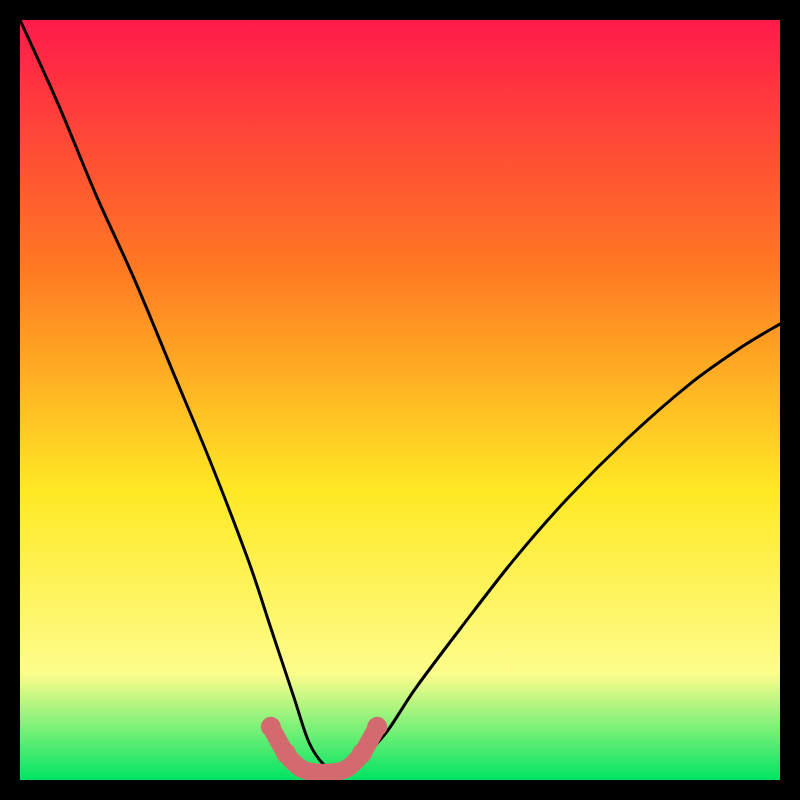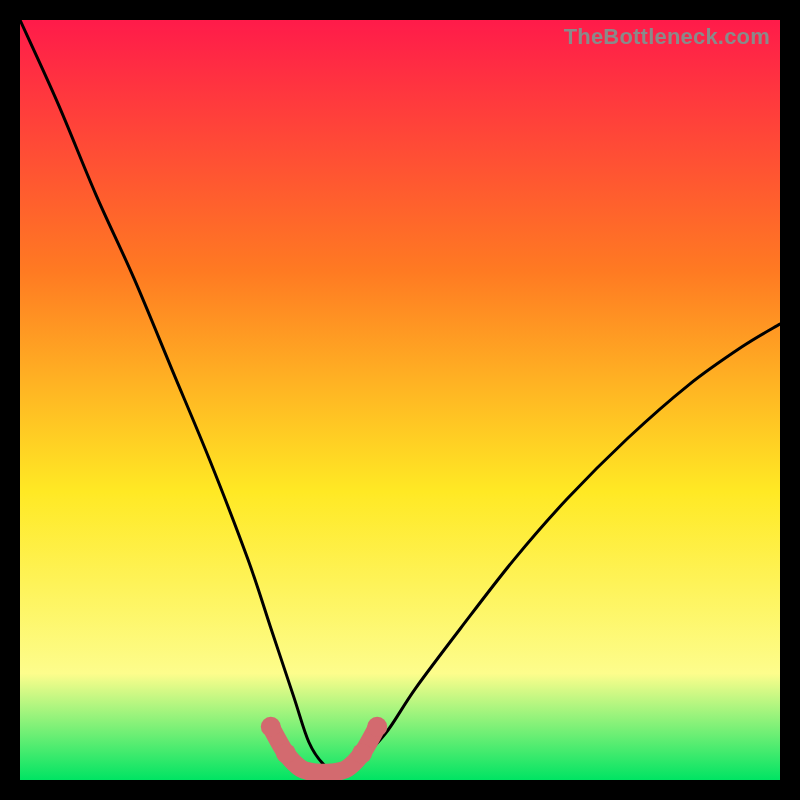--- a/index.html
+++ b/index.html
@@ -60,14 +60,13 @@
     <path id="highlight-path" fill="none" stroke-width="18" stroke-linecap="round" stroke-linejoin="round" d="M 250.8,706.8 C 253.33333333333334,711.2333333333333 260.93333333333334,726.4333333333333 266,733.4 C 271.06666666666666,740.3666666666667 276.1333333333333,745.4333333333334 281.2,748.6 C 286.26666666666665,751.7666666666667 291.33333333333337,751.7666666666667 296.40000000000003,752.4 C 301.4666666666667,753.0333333333333 306.5333333333333,753.0333333333333 311.59999999999997,752.4 C 316.66666666666663,751.7666666666667 321.73333333333335,751.7666666666667 326.8,748.6 C 331.8666666666667,745.4333333333334 336.93333333333334,740.3666666666667 342,733.4 C 347.06666666666666,726.4333333333333 354.66666666666663,711.2333333333333 357.2,706.8" stroke="#d36a6f"></path>
 
     <g id="highlight-dots">
         <circle cx="250.8" cy="706.8" r="10" fill="#d36a6f"></circle>
         <circle cx="266" cy="733.4" r="10" fill="#d36a6f"></circle>
         <circle cx="342" cy="733.4" r="10" fill="#d36a6f"></circle>
         <circle cx="357.2" cy="706.8" r="10" fill="#d36a6f"></circle>
       </g>
   </svg>
 
-  <div class="watermark">TheBottleneck.com</div>
 </div>
 
 </body></html>

